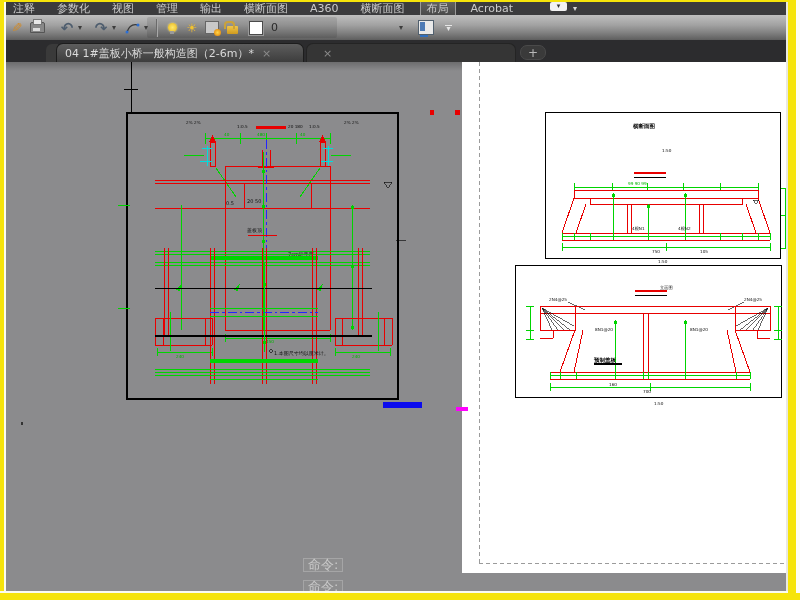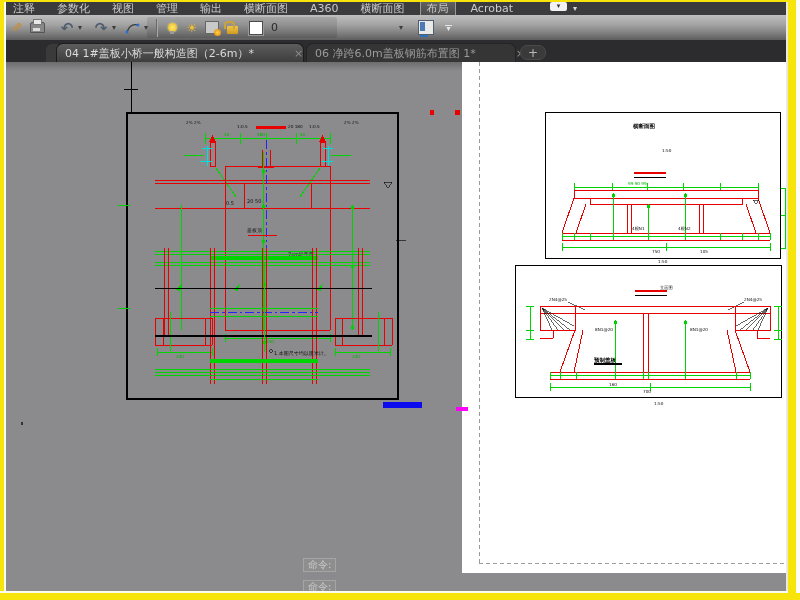--- a/index.html
+++ b/index.html
@@ -55,36 +55,36 @@
   .props{width:14px;height:13px;background:#e9e9e9;border:1px solid #51606e;position:relative;}
   .props:before{content:"";position:absolute;left:1px;top:1px;width:5px;height:9px;background:#4d7ab5;}
   .props:after{content:"";position:absolute;left:1px;bottom:-3px;width:8px;height:2px;background:#2f6fbe;}
   .chev{display:flex;flex-direction:column;align-items:center;color:#e6e6e6;font-size:8px;line-height:4px;margin-left:10px;}
   .chev i{display:block;width:7px;height:1px;background:#e6e6e6;margin-bottom:1px;}
 
   
   .tabbar{position:absolute;left:2px;top:40px;width:786px;height:22px;background:#2c2c2e;z-index:40;}
   .tab-sliver{position:absolute;left:44px;top:4px;width:12px;height:18px;background:#3a3a3a;border-radius:6px 0 0 0;}
   .tab{position:absolute;top:3px;height:19px;border-radius:7px 7px 0 0;display:flex;align-items:center;
-       padding:0 8px;font-size:11px;white-space:nowrap;box-sizing:border-box;gap:32px;}
+       padding:0 8px;font-size:11px;white-space:nowrap;box-sizing:border-box;}
   .tab .x{margin-left:8px;color:#8b8b8b;font-size:11px;}
   .tab1{left:54px;width:248px;background:linear-gradient(#5d5d5d,#3d3d3d);color:#dadada;
         border:1px solid #1d1d1d;border-bottom:none;}
   .tab2{left:304px;width:210px;background:#353535;color:#9b9b9b;border:1px solid #242424;border-bottom:none;}
   .tab-plus{left:518px;width:26px;background:#3a3a3a;color:#b9b9b9;justify-content:center;border-radius:7px 7px 7px 7px;
             top:5px;height:15px;border:1px solid #4a4a4a;font-size:12px;}
 
   
   .canvas{position:absolute;left:2px;top:62px;width:786px;height:531px;background:#8b8b8d;z-index:1;}
   .canvas-shade{position:absolute;left:0;top:0;width:100%;height:9px;
                 background:linear-gradient(rgba(0,0,0,0.22),rgba(0,0,0,0));}
   svg.cad{position:absolute;left:0;top:0;z-index:5;}
 
   
-  .cmd{position:absolute;font-size:10px;color:#c9c9c9;background:rgba(150,150,150,0.35);
+  .cmd{position:absolute;font-size:13px;color:#c9c9c9;background:rgba(150,150,150,0.35);
        border:1px solid rgba(210,210,210,0.35);padding:0 4px;line-height:12px;z-index:20;}
   .cmd1{left:303px;top:558px;}
   .cmd2{left:303px;top:580px;}
   .watermark{position:absolute;left:633px;top:572px;font-family:"DejaVu Serif",serif;
              font-size:14px;color:#c9c9c9;letter-spacing:1px;z-index:20;opacity:.95;}
 
   
   .r{stroke:#e80000;fill:none;stroke-width:1;}
   .r2{stroke:#e80000;fill:none;stroke-width:2.6;}
   .g{stroke:#00d400;fill:none;stroke-width:1;}
@@ -166,21 +166,20 @@
       </span>
   </div>
 
   <div class="tabbar">
     <div class="tab-sliver"></div>
     <div class="tab tab1">
       <span>04 1#盖板小桥一般构造图（2-6m）*</span>
       <span class="x">×</span>
     </div>
     <div class="tab tab2">
-      <span>06 净跨6.0m盖板钢筋布置图 1*</span>
       <span class="x">×</span>
     </div>
     <div class="tab tab-plus">+</div>
   </div>
 
   <div class="canvas">
     <div class="canvas-shade"></div>
   </div>
 
   <svg class="cad" width="800" height="600" viewBox="0 0 800 600" shape-rendering="crispEdges">

